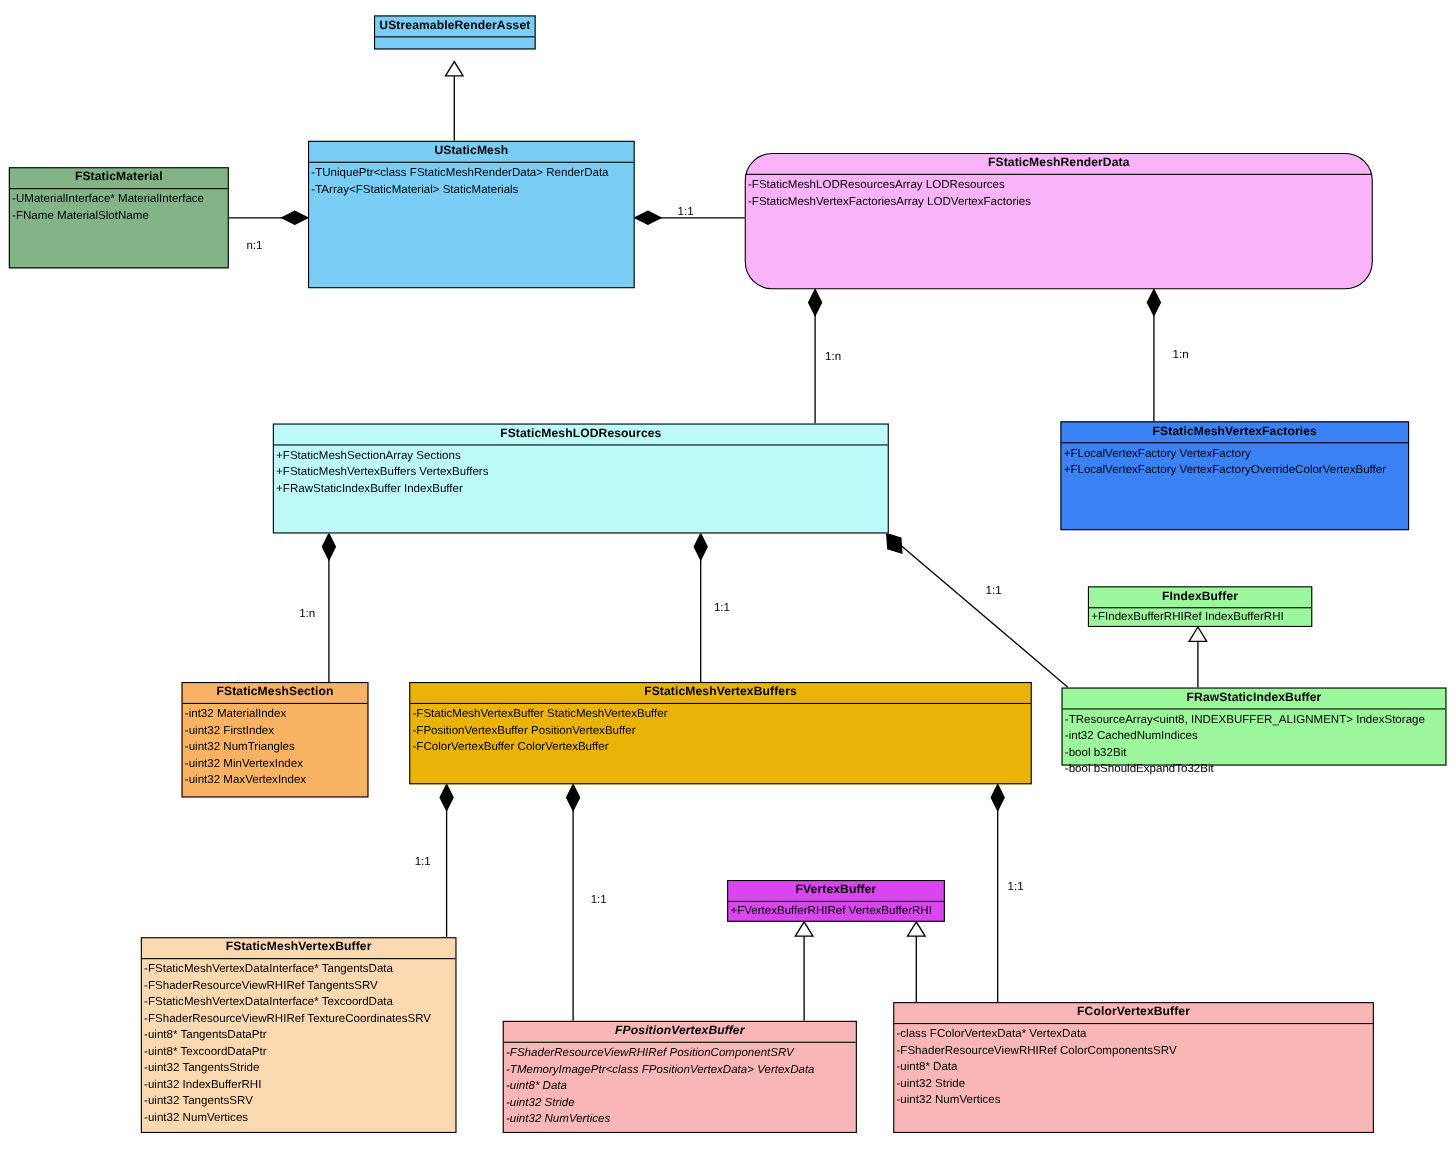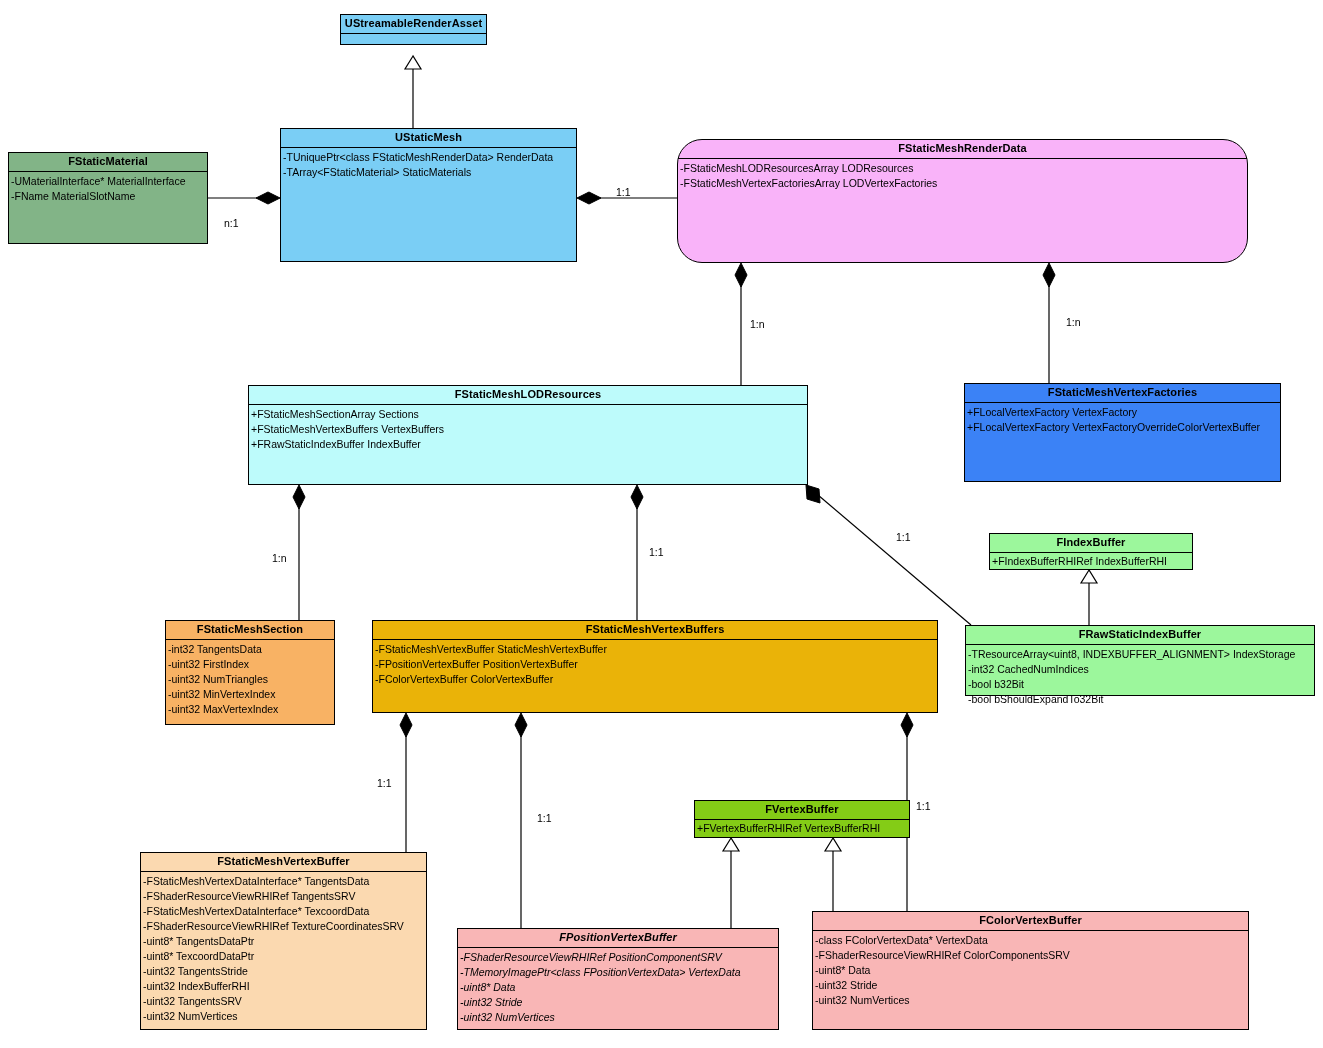--- a/index.html
+++ b/index.html
@@ -191,21 +191,21 @@
   <div class="uml-class" style="left:989px; top:533px; width:204px; height:37px; background:#9cf79c;">
     <div class="uml-title">FIndexBuffer</div>
     <div class="uml-attrs" style="padding-top:1px;">
       <div class="uml-attr">+FIndexBufferRHIRef IndexBufferRHI</div>
     </div>
   </div>
 
   <div class="uml-class" style="left:165px; top:620px; width:170px; height:105px; background:#f8b264;">
     <div class="uml-title">FStaticMeshSection</div>
     <div class="uml-attrs">
-      <div class="uml-attr">-int32 TangentsData</div>
+      <div class="uml-attr">-int32 MaterialIndex</div>
       <div class="uml-attr">-uint32 FirstIndex</div>
       <div class="uml-attr">-uint32 NumTriangles</div>
       <div class="uml-attr">-uint32 MinVertexIndex</div>
       <div class="uml-attr">-uint32 MaxVertexIndex</div>
     </div>
   </div>
 
   <div class="uml-class" style="left:372px; top:620px; width:566px; height:93px; background:#eab308;">
     <div class="uml-title">FStaticMeshVertexBuffers</div>
     <div class="uml-attrs">
@@ -218,28 +218,28 @@
   <div class="uml-class" style="left:965px; top:625px; width:350px; height:71px; background:#9cf79c;">
     <div class="uml-title">FRawStaticIndexBuffer</div>
     <div class="uml-attrs">
       <div class="uml-attr">-TResourceArray&lt;uint8, INDEXBUFFER_ALIGNMENT&gt; IndexStorage</div>
       <div class="uml-attr">-int32 CachedNumIndices</div>
       <div class="uml-attr">-bool b32Bit</div>
       <div class="uml-attr">-bool bShouldExpandTo32Bit</div>
     </div>
   </div>
 
-  <div class="uml-class" style="left:694px; top:800px; width:216px; height:38px; background:#84cc16;">
+  <div class="uml-class" style="left:661px; top:800px; width:198px; height:38px; background:#d946ef;">
     <div class="uml-title">FVertexBuffer</div>
     <div class="uml-attrs" style="padding-top:1px;">
       <div class="uml-attr">+FVertexBufferRHIRef VertexBufferRHI</div>
     </div>
   </div>
 
-  <div class="uml-class" style="left:140px; top:852px; width:287px; height:178px; background:#fbd9b0;">
+  <div class="uml-class" style="left:128px; top:852px; width:287px; height:178px; background:#fbd9b0;">
     <div class="uml-title">FStaticMeshVertexBuffer</div>
     <div class="uml-attrs">
       <div class="uml-attr">-FStaticMeshVertexDataInterface* TangentsData</div>
       <div class="uml-attr">-FShaderResourceViewRHIRef TangentsSRV</div>
       <div class="uml-attr">-FStaticMeshVertexDataInterface* TexcoordData</div>
       <div class="uml-attr">-FShaderResourceViewRHIRef TextureCoordinatesSRV</div>
       <div class="uml-attr">-uint8* TangentsDataPtr</div>
       <div class="uml-attr">-uint8* TexcoordDataPtr</div>
       <div class="uml-attr">-uint32 TangentsStride</div>
       <div class="uml-attr">-uint32 IndexBufferRHI</div>

